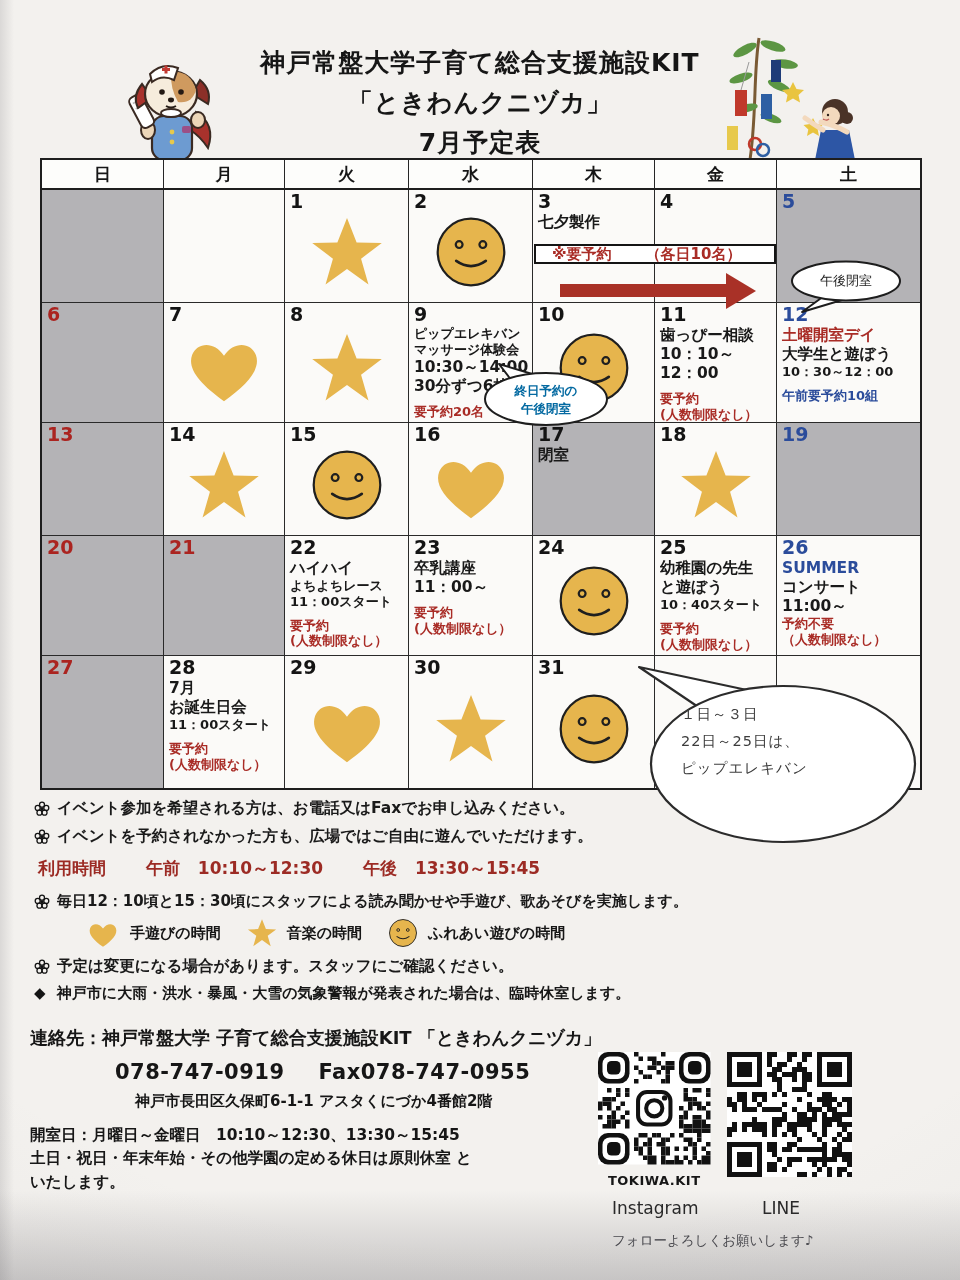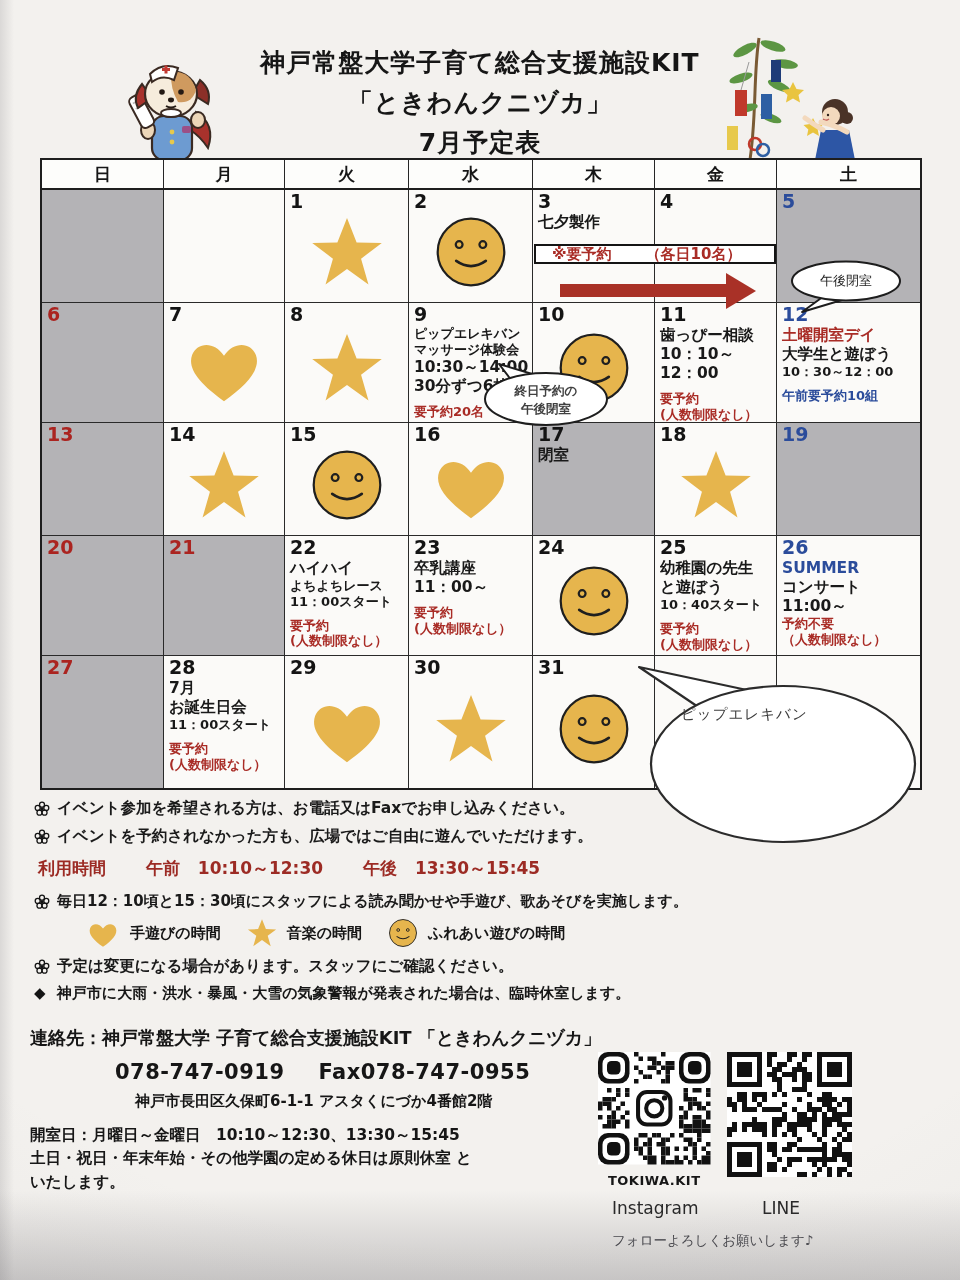--- a/index.html
+++ b/index.html
@@ -49,21 +49,21 @@
   .resbox span { color:#a92c26; font-size:15px; font-weight:800; }
   .res1 { margin-left:16px; } .res2 { margin-left:34px; }
   .arrow-bar { position:absolute; left:518px; top:124px; width:167px; height:13px; background:#a93127; z-index:2; }
   .arrow-head { position:absolute; left:684px; top:113px; width:0; height:0; z-index:2;
     border-top:18px solid transparent; border-bottom:18px solid transparent; border-left:30px solid #a93127; }
   .bubble { position:absolute; z-index:4; }
   .bubble svg { position:absolute; left:0; top:0; }
   .bub-pm { left:748px; top:100px; width:112px; height:54px; }
   .bub-pm .btxt { position:absolute; left:0; top:12px; width:112px; text-align:center; font-size:13px; font-weight:500; color:#1d1d1d; }
   .bub-allday { left:441px; top:203px; width:126px; height:63px; }
-  .bub-allday .btxt { position:absolute; left:0; top:19px; width:126px; text-align:center; font-size:12.5px; font-weight:800; color:#404040; line-height:1.45; }
+  .bub-allday .btxt { position:absolute; left:0; top:19px; width:126px; text-align:center; font-size:12.5px; font-weight:800; color:#0369a1; line-height:1.45; }
   .bub-big { left:585px; top:505px; width:292px; height:182px; }
   .bub-big .btxt { position:absolute; left:54px; top:36px; width:220px; font-size:14.5px; font-weight:500; color:#3c3c3c;
     letter-spacing:1px; line-height:1.85; }
 
   
   .notes { position:absolute; left:34px; top:798px; width:900px; }
   .nline { font-size:15.5px; font-weight:800; color:#1a1a1a; margin-bottom:7px; display:flex; align-items:center; gap:7px; white-space:nowrap; }
   .nline .bul { line-height:0; flex:0 0 auto; }
   .hoursline { color:#9c2b24; font-size:17px; font-weight:800; margin:10px 0 12px 4px; white-space:nowrap; }
   .hoursline .hsp { margin-right:34px; }
@@ -421,20 +421,22 @@
           <div>午後閉室</div>
         </div>
     </div>
 
     <div class="bubble bub-big">
       <svg width="292" height="182" viewBox="0 0 292 182">
         <polygon points="12,2 92,56 134,28" fill="#fff" stroke="#2b2b2b" stroke-width="2.2" stroke-linejoin="round"></polygon>
         <ellipse cx="156" cy="99" rx="132" ry="78" fill="#fff" stroke="#2b2b2b" stroke-width="2.2"></ellipse>
       </svg>
       <div class="btxt" id="speech-lines">
+          <div>１日～３日</div>
+          <div>22日～25日は、</div>
           <div>ピップエレキバン</div>
         </div>
     </div>
   </div>
 
   <div class="notes">
     <div class="nline">
       <span class="bul"><svg width="16" height="16" viewBox="0 0 20 20">
             <g fill="none" stroke="#141414" stroke-width="1.6">
               <circle cx="10" cy="4.6" r="3.1"></circle>

